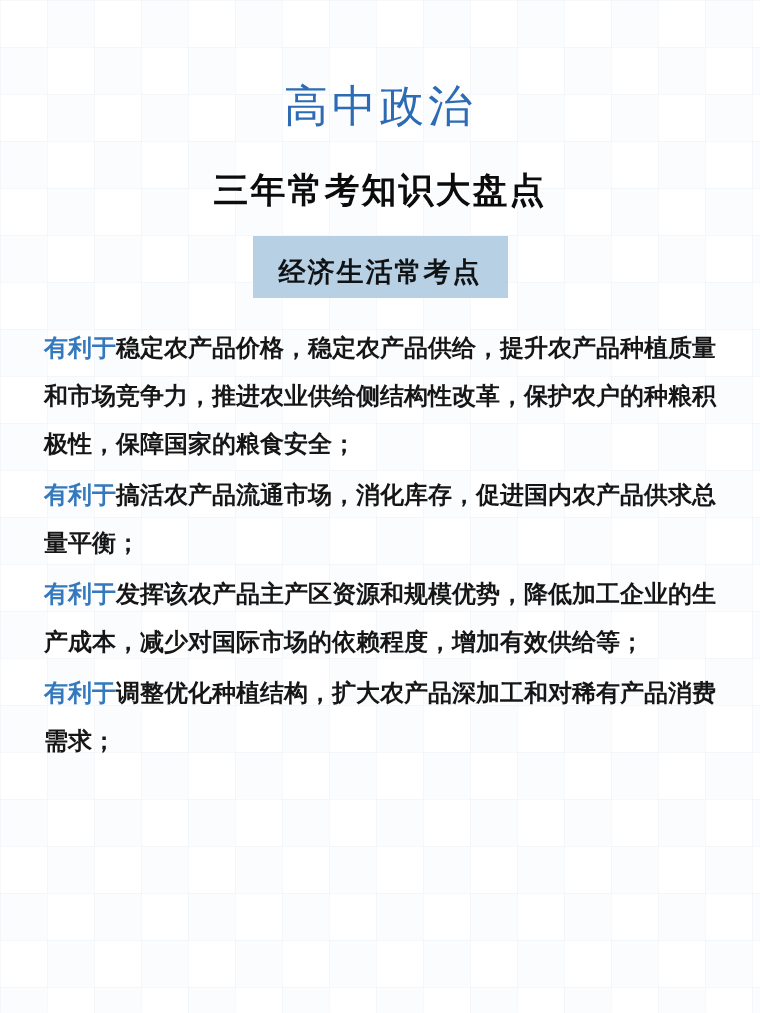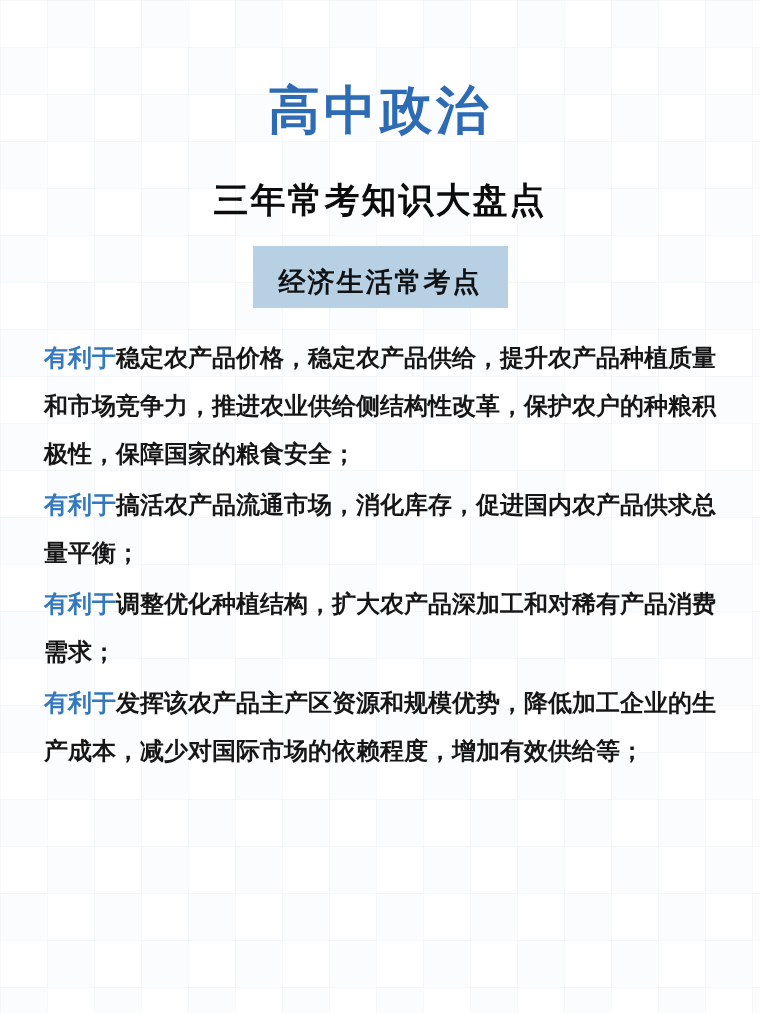--- a/index.html
+++ b/index.html
@@ -21,23 +21,23 @@
       linear-gradient(rgba(228,234,241,0.30) 1px, transparent 1px) 0 0/47px 47px,
       linear-gradient(90deg, rgba(228,234,241,0.30) 1px, transparent 1px) 0 0/47px 47px,
       conic-gradient(from 0deg, #fbfcfd 0 25%, #ffffff 0 50%, #fbfcfd 0 75%, #ffffff 0) 0 0/94px 94px,
       #ffffff;
     color:var(--body-text);
   }
   .page{position:relative;width:100%;height:100%;}
   .main-title{
     margin-top:78px;
     text-align:center;
-    font-size:52px;
+    font-size:44px;
     line-height:1.25;
-    font-weight:700;
+    font-weight:400;
     letter-spacing:4px;
     color:var(--title-blue);
   }
   .sub-title{
     margin-top:34px;
     text-align:center;
     font-size:35px;
     font-weight:800;
     letter-spacing:2px;
     color:#0c0c0c;
@@ -90,19 +90,19 @@
   </div>
 
   <div class="content">
 
 
     <p class="para"><span class="lead">有利于</span><span>稳定农产品价格，稳定农产品供给，提升农产品种植质量和市场竞争力，推进农业供给侧结构性改革，保护农户的种粮积极性，保障国家的粮食安全；</span></p>
 
 
     <p class="para"><span class="lead">有利于</span><span>搞活农产品流通市场，消化库存，促进国内农产品供求总量平衡；</span></p>
 
+    <p class="para"><span class="lead">有利于</span><span>发挥该农产品主产区资源和规模优势，降低加工企业的生产成本，减少对国际市场的依赖程度，增加有效供给等；</span></p>
+
     <p class="para"><span class="lead">有利于</span><span>调整优化种植结构，扩大农产品深加工和对稀有产品消费需求；</span></p>
-
-    <p class="para"><span class="lead">有利于</span><span>发挥该农产品主产区资源和规模优势，降低加工企业的生产成本，减少对国际市场的依赖程度，增加有效供给等；</span></p>
 
   </div>
 
 </div>
 
 </body></html>

